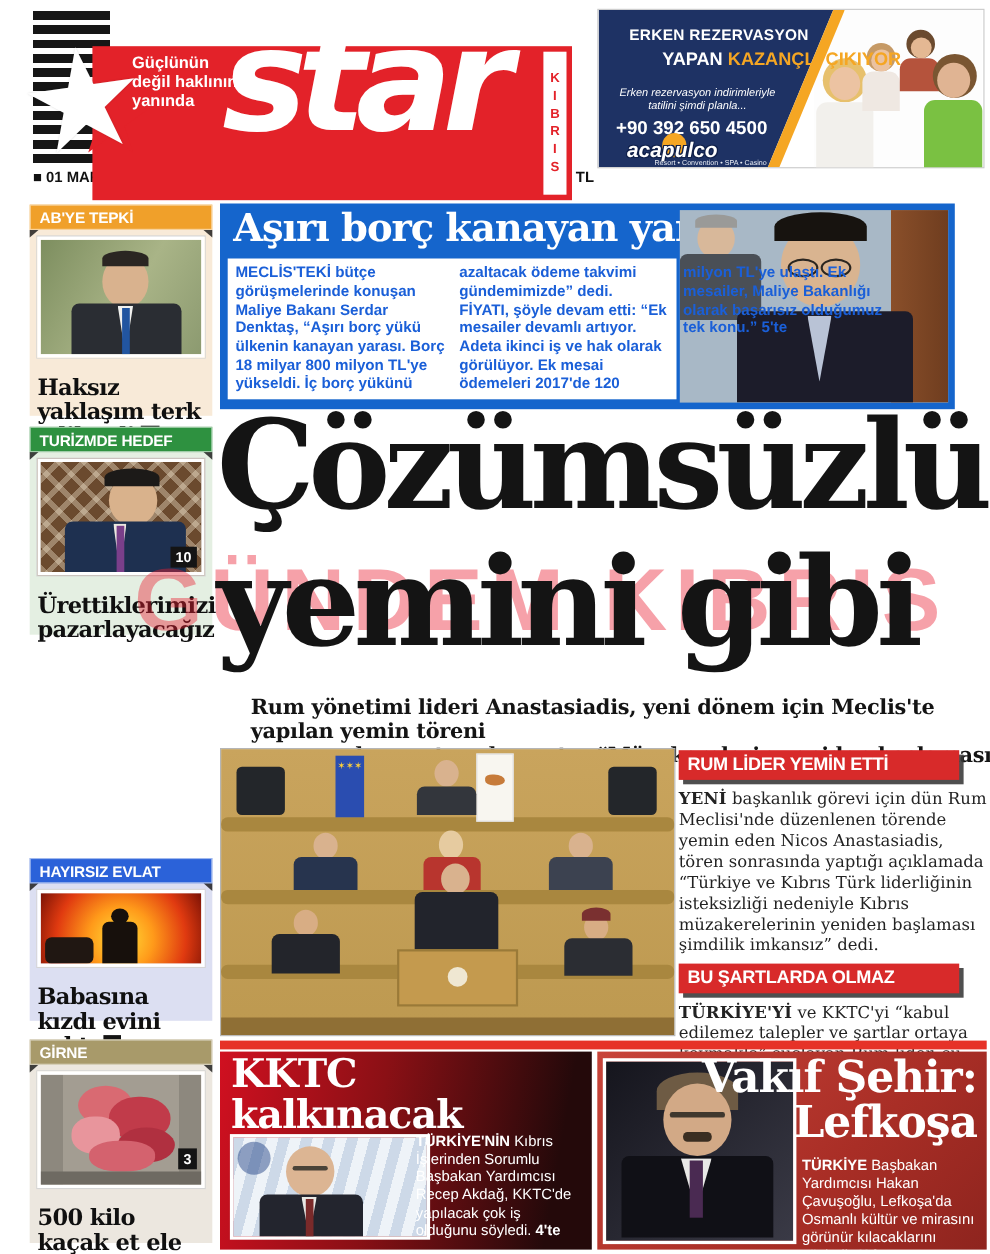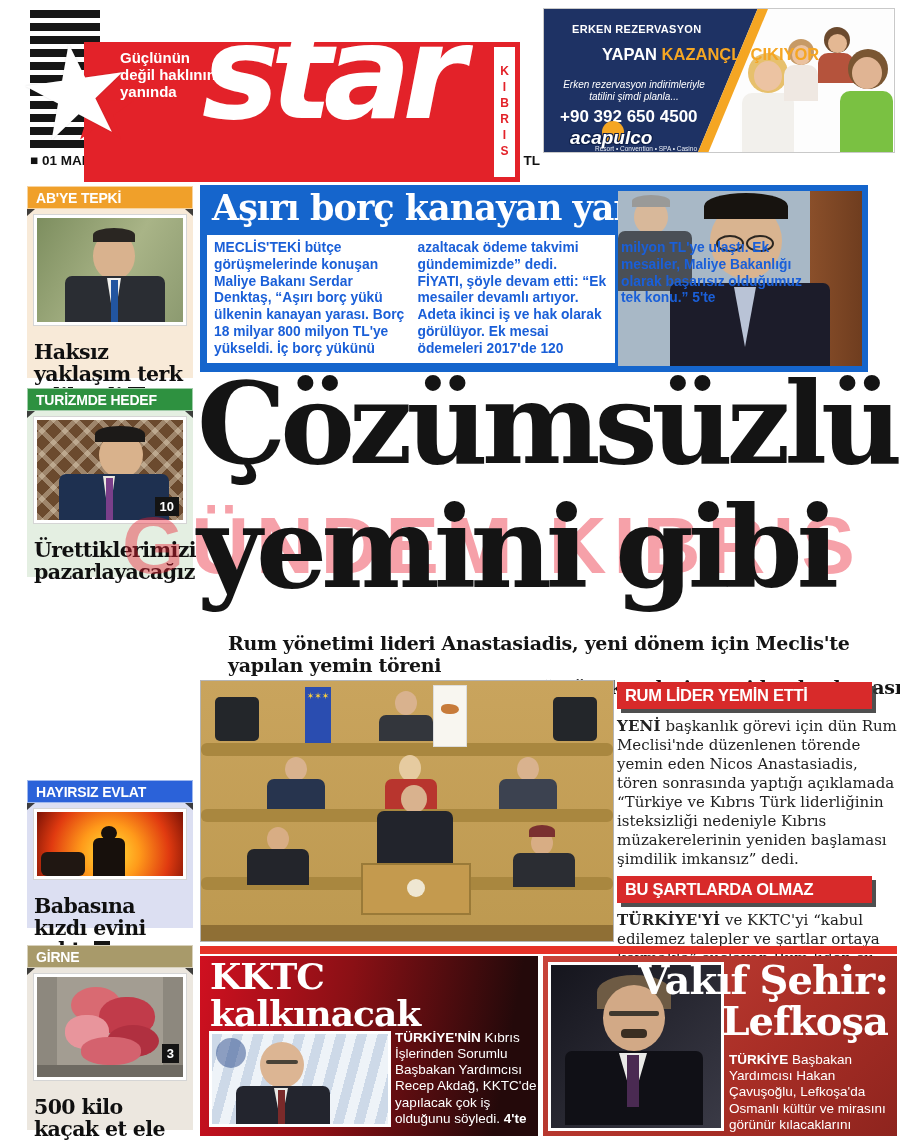--- a/index.html
+++ b/index.html
@@ -21,21 +21,21 @@
     font-weight:bold;font-size:12px;writing-mode:vertical-lr;text-orientation:upright;
     display:flex;align-items:center;justify-content:center;letter-spacing:2px;}
   .dateline{top:153px;font-weight:bold;font-size:13.5px;color:#111;}
 
   
   .ad{left:543px;top:8px;width:350px;height:143px;background:#fff;border:1px solid #c9c9c9;overflow:hidden;}
   .ad-blue{left:0;top:0;width:100%;height:100%;background:#1e3264;
     clip-path:polygon(0 0,61% 0,44% 100%,0 100%);}
   .ad-orange-sliver{left:0;top:0;width:100%;height:100%;background:#f5a623;
     clip-path:polygon(61% 0,64% 0,47% 100%,44% 100%);}
-  .ad-l1{left:28px;top:14px;color:#fff;font-weight:bold;font-size:11px;letter-spacing:.3px;}
+  .ad-l1{left:28px;top:14px;color:#fff;font-weight:bold;font-size:14px;letter-spacing:.3px;}
   .ad-l2{left:58px;top:36px;font-weight:bold;font-size:16.5px;color:#fff;}
   .ad-l2 .orange{color:#f5a623;}
   .ad-tag{left:10px;top:70px;width:160px;color:#fff;font-style:italic;font-size:10px;
     text-align:center;line-height:1.2;}
   .ad-phone{left:16px;top:98px;color:#fff;font-weight:bold;font-size:17px;}
   .ad-brand{left:26px;top:118px;color:#fff;font-weight:bold;font-style:italic;font-size:19px;
     text-shadow:1px 1px 0 #10204a,-1px -1px 0 #10204a,1px -1px 0 #10204a,-1px 1px 0 #10204a;}
   .ad-sun{left:58px;top:112px;width:22px;height:22px;border-radius:50%;background:#f5a623;}
   .ad-brand-sub{left:12px;top:136px;width:180px;text-align:center;color:#e9edf5;font-size:6.5px;}
   .ad-photo{left:196px;top:0;width:153px;height:143px;background:#fdfdfd;}
@@ -92,21 +92,21 @@
 
   .redbar{left:200px;top:946px;width:697px;height:8px;background:#e63228;}
 
   
   .bl{left:200px;top:956px;width:338px;height:180px;
     background:linear-gradient(100deg,#d01020 0%,#8a1015 42%,#24090a 88%);overflow:hidden;}
   .bl-headline{left:10px;top:2px;color:#fff;font-family:"DejaVu Serif",serif;font-weight:bold;
     font-size:36px;line-height:1.02;letter-spacing:-1px;}
   .bl-photo{left:9px;bottom:9px;width:176px;height:90px;border:3px solid #fff;overflow:hidden;
     background:repeating-linear-gradient(105deg,#cdd9e8 0 10px,#eef3f8 10px 20px);}
-  .bl-text{right:1px;bottom:9px;width:142px;color:#fff;font-size:13.5px;line-height:1.2;}
+  .bl-text{right:18px;bottom:9px;width:142px;color:#fff;font-size:13.5px;line-height:1.2;}
 
   
   .br{left:543px;top:956px;width:354px;height:180px;
     background:linear-gradient(135deg,#c8443a 0%,#a92e26 60%,#8e241e 100%);overflow:hidden;}
   .br-photo{left:5px;top:6px;width:170px;height:163px;border:3px solid #fff;overflow:hidden;
     background:linear-gradient(135deg,#15151d,#3a3a46);}
   .br-headline{right:9px;top:3px;text-align:right;color:#fff;font-family:"DejaVu Serif",serif;
     font-weight:bold;font-size:40px;line-height:1.03;letter-spacing:-1px;}
   .br-text{left:186px;top:96px;width:162px;color:#fff;font-size:13.5px;line-height:1.2;}
 </style>

